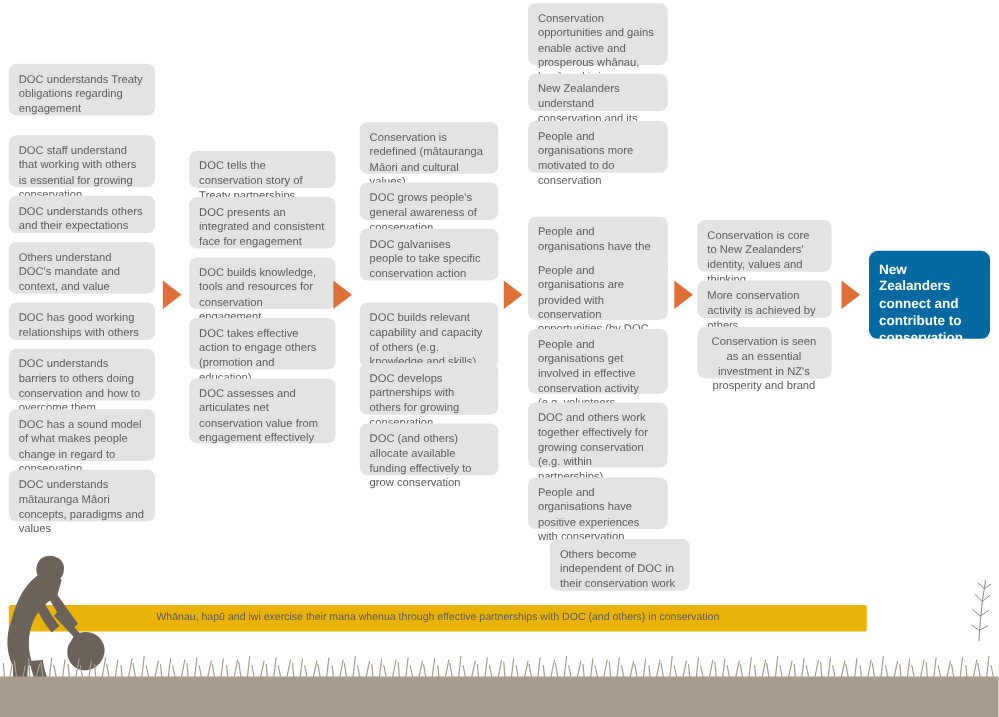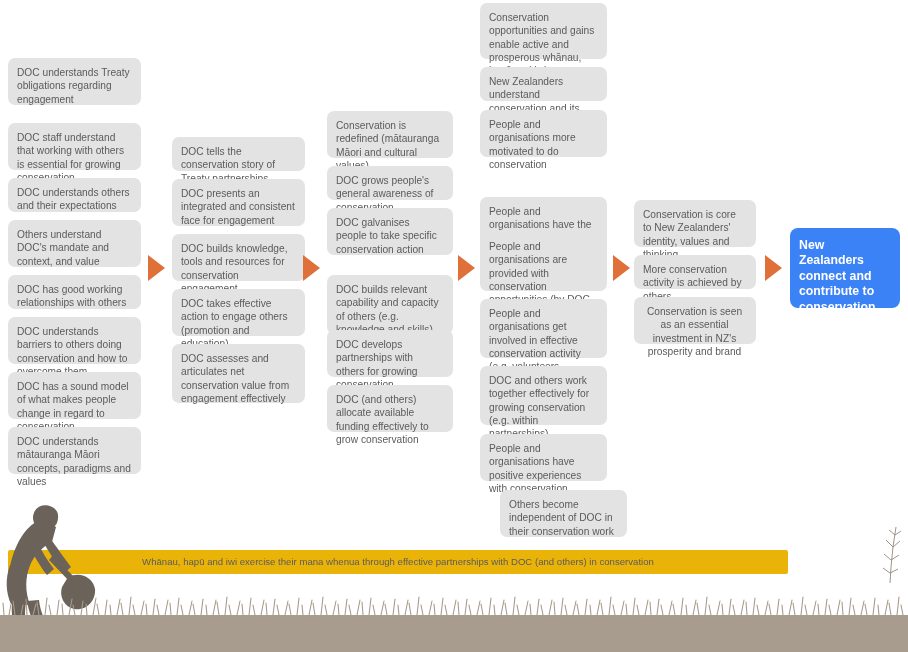--- a/index.html
+++ b/index.html
@@ -41,21 +41,21 @@
   .col4 .node { width: 127px; left: 480px; }
   .col5 .node { width: 122px; left: 634px; }
 
   
   .final-box {
     position: absolute;
     left: 790px;
     top: 228px;
     width: 110px;
     height: 80px;
-    background: #3b82f6;
+    background: #0369a1;
     border-radius: 8px;
     box-sizing: border-box;
     padding: 10px 9px;
     color: #ffffff;
     font-size: 12.3px;
     line-height: 15.4px;
     font-weight: bold;
   }
 
   

